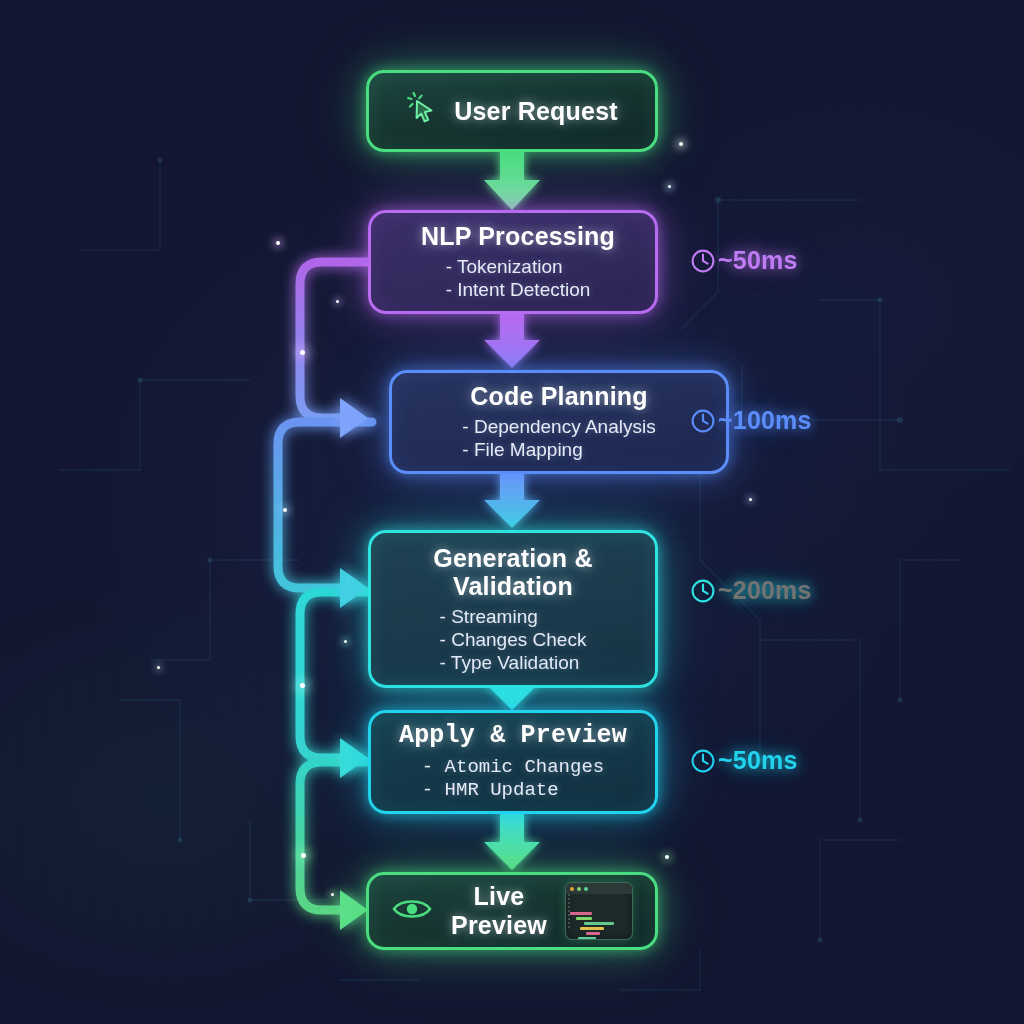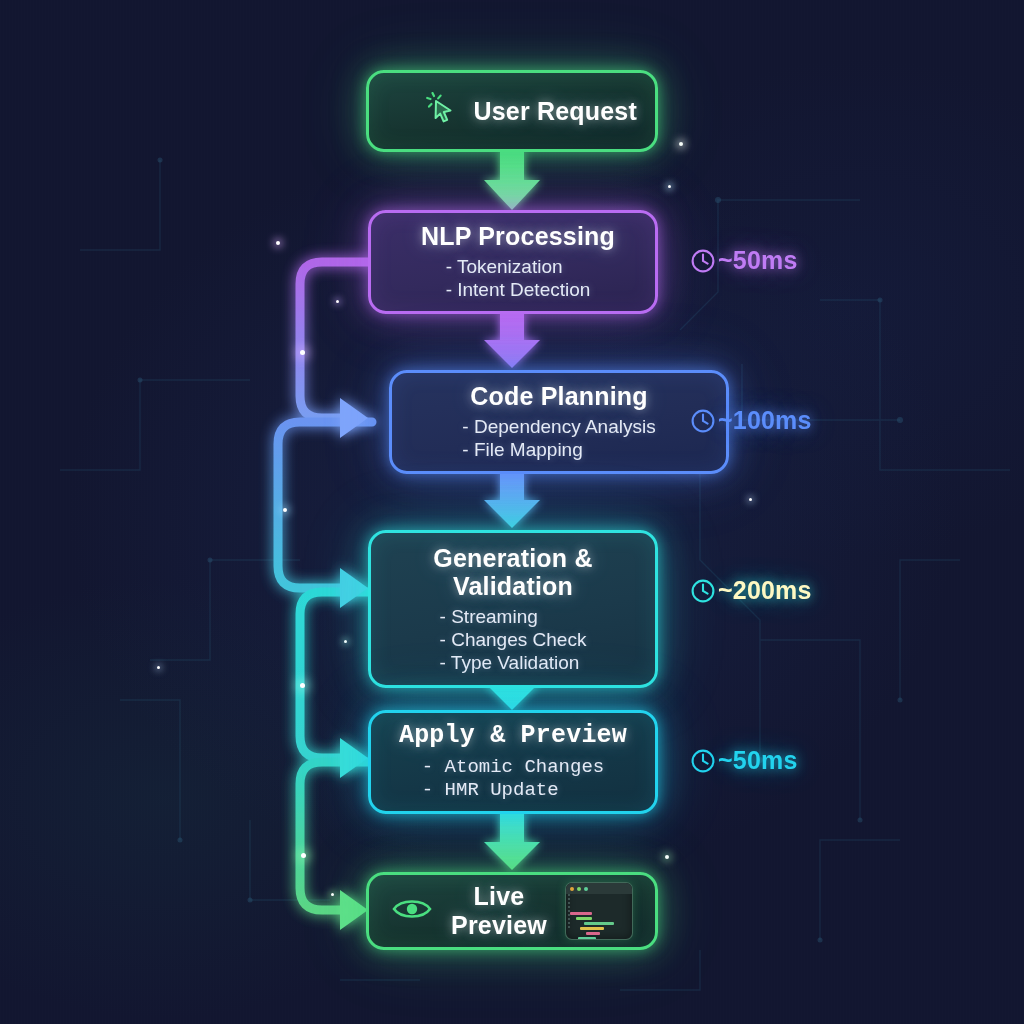--- a/index.html
+++ b/index.html
@@ -61,21 +61,21 @@
     align-items:flex-start;
     align-self:center;
   }
   .node .sub div{
     font-size:19px;
     color:#e4eaf6;
     line-height:1.20;
     text-shadow:0 0 7px rgba(190,215,255,.35);
     white-space:nowrap;
   }
-  .node.row{flex-direction:row;align-items:center;justify-content:flex-end;gap:14px;padding:8px 18px;}
+  .node.row{flex-direction:row;align-items:center;justify-content:center;gap:14px;padding:8px 18px;}
 
   
   .n-green{
     background:linear-gradient(170deg,#1d4540 0%,#16332f 55%,#11272a 100%);
     border-color:#4ade80;
     box-shadow:0 0 14px rgba(74,222,128,.55), 0 0 34px rgba(74,222,128,.38),
                0 0 70px rgba(74,222,128,.20), inset 0 0 22px rgba(74,222,128,.12);
   }
   .n-purple{
     background:linear-gradient(170deg,#3b2e68 0%,#332a5d 55%,#2a2350 100%);
@@ -357,21 +357,21 @@
   <div class="latency" style="left:690px;top:406px;color:#5b8dfb;text-shadow:0 0 12px rgba(91,141,251,.75), 0 0 28px rgba(91,141,251,.45);">
     <span class="ic">
       <svg width="26" height="26" viewBox="0 0 26 26" fill="none">
         <circle cx="13" cy="13" r="10.4" stroke="#5b8dfb" stroke-width="2.1"></circle>
         <path d="M13 6.6 L13 13 L17.6 15.6" stroke="#5b8dfb" stroke-width="2.1" stroke-linecap="round"></path>
       </svg>
     </span>
     <span class="lt">~100ms</span>
   </div>
 
-  <div class="latency" style="left:690px;top:576px;color:#fef9c3;text-shadow:0 0 12px rgba(47,227,224,.75), 0 0 28px rgba(47,227,224,.45);">
+  <div class="latency" style="left:690px;top:576px;color:#737373;text-shadow:0 0 12px rgba(47,227,224,.75), 0 0 28px rgba(47,227,224,.45);">
     <span class="ic">
       <svg width="26" height="26" viewBox="0 0 26 26" fill="none">
         <circle cx="13" cy="13" r="10.4" stroke="#2fe3e0" stroke-width="2.1"></circle>
         <path d="M13 6.6 L13 13 L17.6 15.6" stroke="#2fe3e0" stroke-width="2.1" stroke-linecap="round"></path>
       </svg>
     </span>
     <span class="lt">~200ms</span>
   </div>
 
   <div class="latency" style="left:690px;top:746px;color:#22d3ee;text-shadow:0 0 12px rgba(34,211,238,.75), 0 0 28px rgba(34,211,238,.45);">

